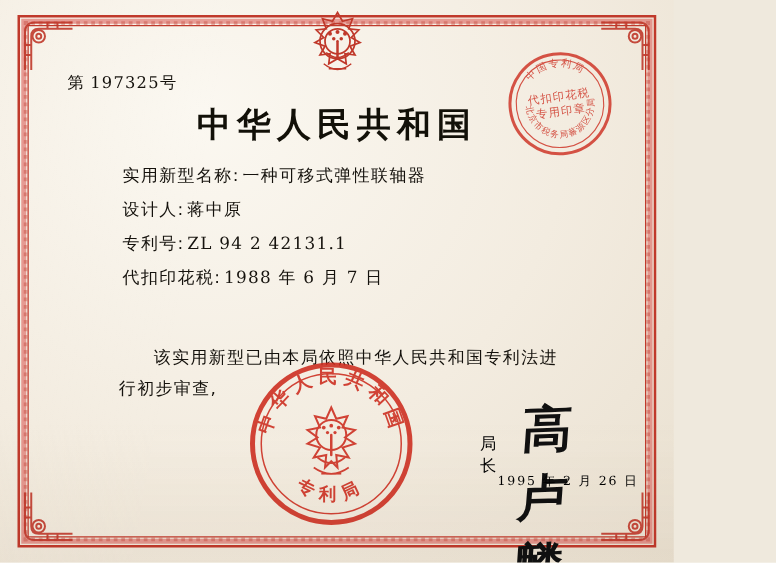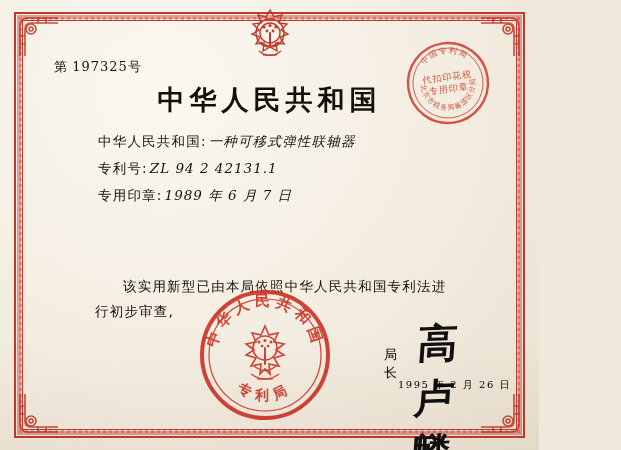--- a/index.html
+++ b/index.html
@@ -77,21 +77,21 @@
     color:#121008;
   }
 
   .fields{
     position:absolute;left:52px;top:76px;right:10px;
     font-size:13.5px;
     line-height:27px;
     letter-spacing:1.2px;
   }
   .field{white-space:nowrap;}
-  .field .fv{margin-left:2px;font-style:italic;}
+  .field .fv{margin-left:2px;}
   .mono{font-family:"DejaVu Serif","Liberation Serif",serif;letter-spacing:1px;}
 
   .para{
     position:absolute;left:49px;top:222px;right:34px;
     font-size:13.5px;line-height:25px;letter-spacing:1.2px;
   }
   .para .p1{text-indent:28px;}
   .para .p2{text-indent:28px;}
 
   
@@ -220,27 +220,30 @@
     <div class="lines">
       <div class="num-line">
         <span class="lbl">第</span><span class="val">197325</span><span class="lbl">号</span>
       </div>
     </div>
 
     <div class="title">中华人民共和国</div>
 
     <div class="fields">
       <div class="field">
-        <span>中华人民共和国:</span><span class="fv">一种可移式弹性联轴器</span>
+        <span>实用新型名称:</span><span class="fv">一种可移式弹性联轴器</span>
+      </div>
+      <div class="field">
+        <span>设计人:</span><span class="fv">蒋中原</span>
       </div>
       <div class="field">
         <span>专利号:</span><span class="fv mono">ZL 94 2 42131.1</span>
       </div>
       <div class="field">
-        <span>专用印章:</span><span class="fv mono">1989 年 6 月 7 日</span>
+        <span>代扣印花税:</span><span class="fv mono">1988 年 6 月 7 日</span>
       </div>
     </div>
 
     <div class="para">
       <div class="p1">该实用新型已由本局依照中华人民共和国专利法进行初步审查,</div>
     </div>
   </div>
 
   <div class="seal-main">
     <svg viewBox="0 0 138 138">

